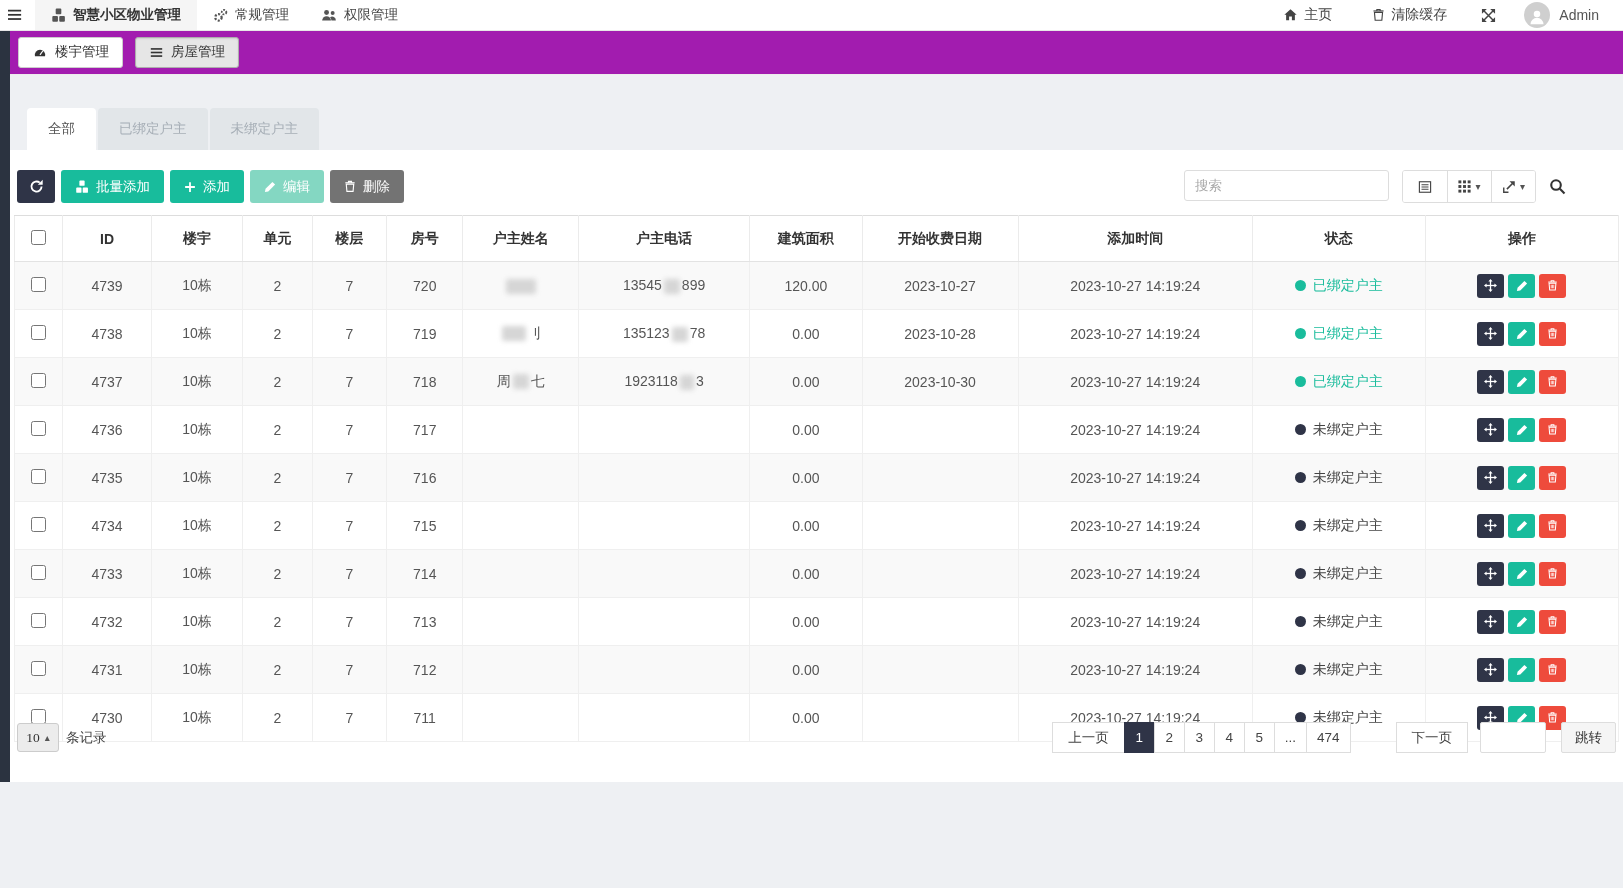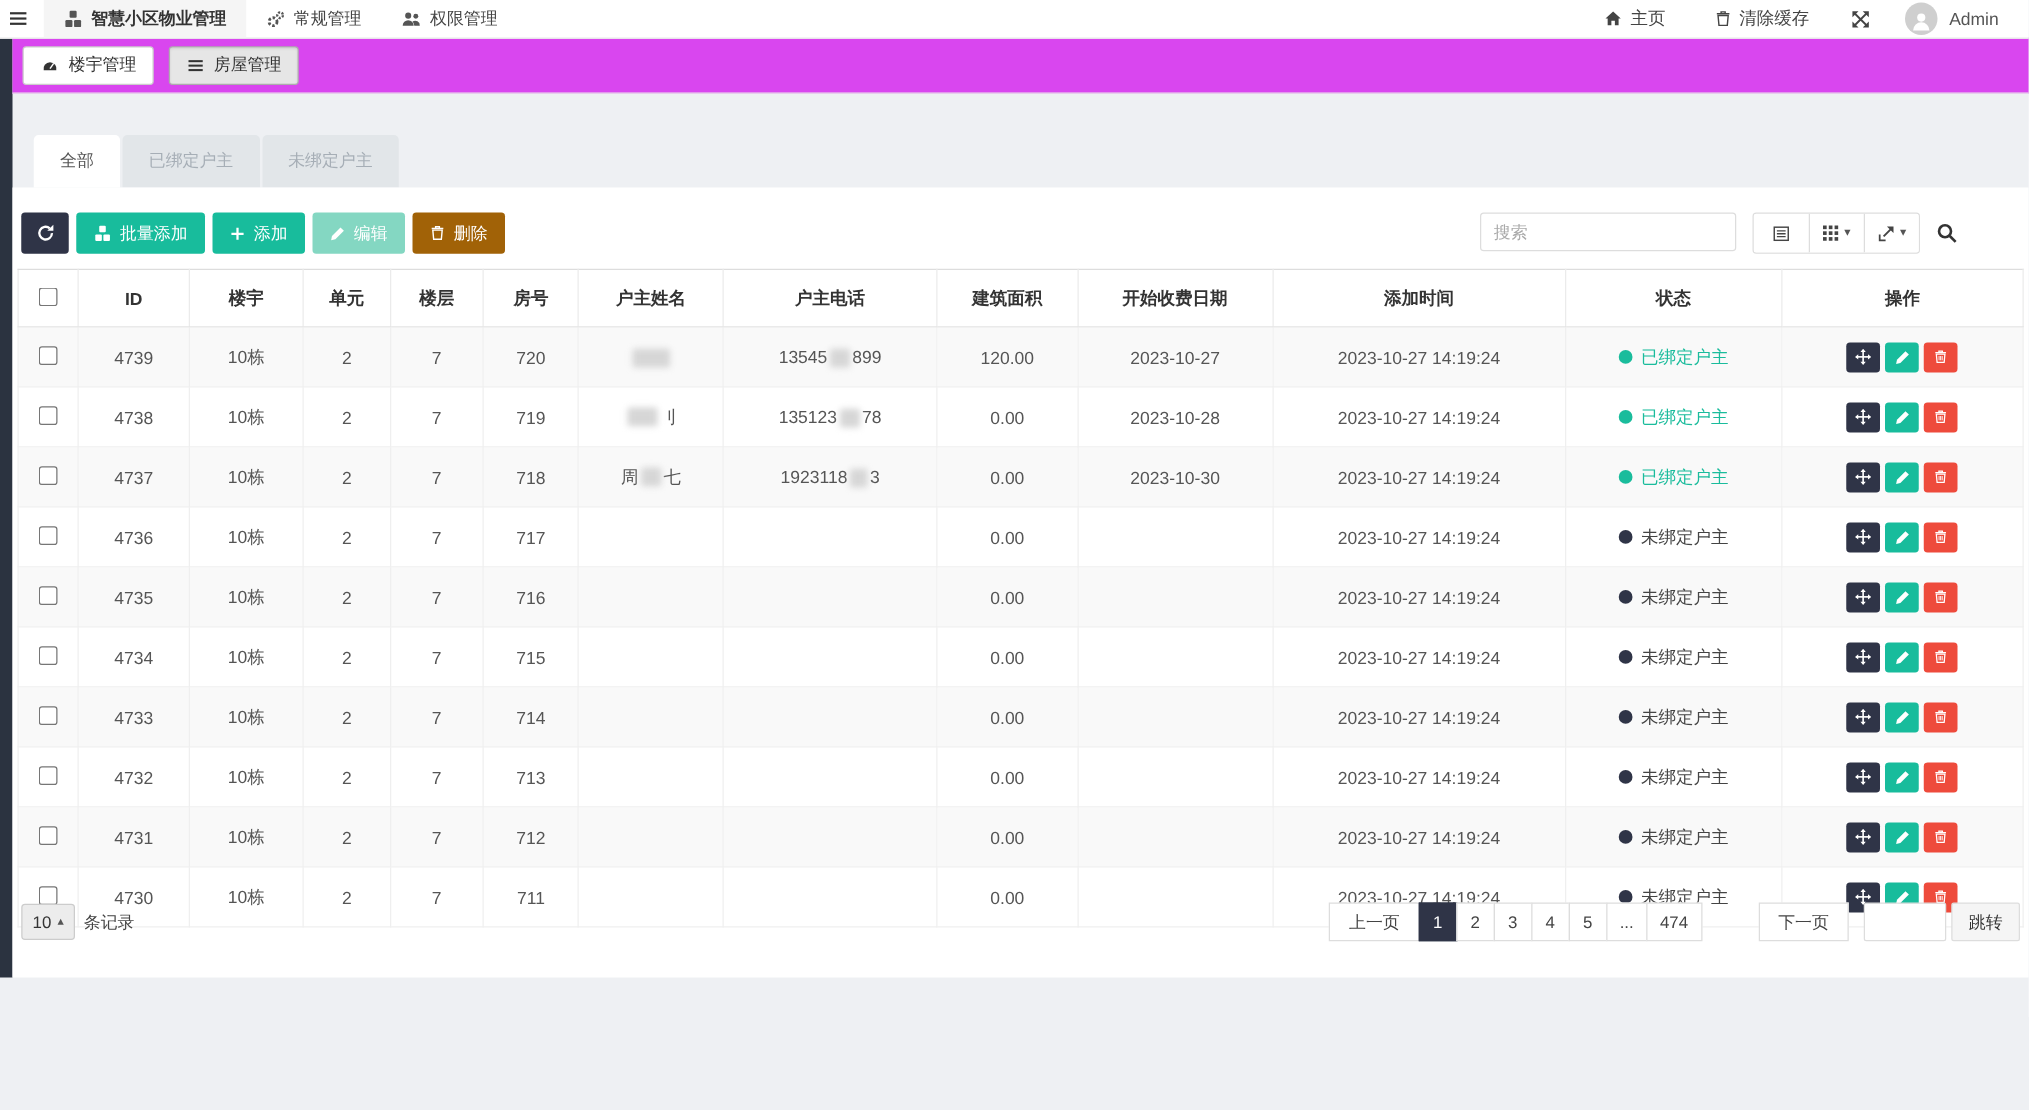--- a/index.html
+++ b/index.html
@@ -27,21 +27,21 @@
   .userbox{display:flex;align-items:center;gap:9px;}
   .avatar{width:26px;height:26px;border-radius:50%;background:#cfcfcf;display:flex;
     align-items:center;justify-content:center;overflow:hidden;}
   .avatar svg{margin-top:4px;}
   .username{font-size:14px;color:#555;}
 
   
   .sliver{position:absolute;top:30px;left:0;width:10px;height:752px;background:#2b3340;}
 
   
-  .subbar{position:absolute;top:30px;left:10px;right:0;height:44px;background:#d946ef;
+  .subbar{position:absolute;top:30px;left:10px;right:0;height:44px;background:#a21caf;
     border-bottom:1px solid #ececec;display:flex;align-items:center;gap:12px;padding-left:8px;}
   .btn-sub{display:inline-flex;align-items:center;gap:7px;height:31px;padding:0 13px;
     background:#fff;border:1px solid #ccc;border-radius:3px;color:#333;font-size:13.5px;}
   .btn-sub.active{background:#e6e6e6;border-color:#adadad;box-shadow:inset 0 1px 2px rgba(0,0,0,.1);}
 
   
   .tabsrow{position:absolute;top:108px;left:27px;display:flex;gap:2px;}
   .tab{height:42px;padding:0 21px;display:flex;align-items:center;font-size:13.5px;
     border:none;border-radius:4px 4px 0 0;}
   .tab.active{background:#fff;color:#555;}
@@ -89,29 +89,29 @@
     display:inline-flex;align-items:center;justify-content:center;vertical-align:middle;}
   .act.move{background:#2f3447;}
   .act.edit{background:#18bc9c;}
   .act.del{background:#ee4b3c;}
 
   
   .pagerow{position:absolute;top:572px;left:7px;right:7px;height:31px;
     display:flex;align-items:center;font-size:13.5px;color:#444;}
   .pager-summary{display:flex;align-items:center;gap:7px;}
   .pagesize{height:29px;min-width:42px;border:1px solid #ccc;border-radius:3px;background:#ececec;
-    display:inline-flex;align-items:center;justify-content:center;gap:5px;color:#333;padding:0 8px;font-size:13.5px;}
+    display:inline-flex;align-items:center;justify-content:center;gap:5px;color:#333;padding:0 8px;font-size:13.5px;font-family:Liberation Serif, serif;}
   .pager-right{margin-left:auto;display:flex;align-items:center;}
   .page-btns{display:flex;}
   .page-btn{min-width:31px;height:31px;border:1px solid #ddd;background:#fff;color:#444;
     font-size:13.5px;padding:0 10px;margin-left:-1px;display:flex;align-items:center;justify-content:center;}
   .page-btn.wide{padding:0 15px;margin-left:45px;}
   .page-btn.active{background:#2f3447;border-color:#2f3447;color:#fff;}
   .jump-input{width:52px;height:29px;border:1px solid #ddd;border-radius:2px;margin-left:12px;outline:none;padding:0 6px;}
-  .jump-btn{height:31px;padding:0 13px;margin-left:4px;background:#f5f5f5;border:1px solid #ddd;
+  .jump-btn{height:31px;padding:0 13px;margin-left:15px;background:#f5f5f5;border:1px solid #ddd;
     border-radius:2px;color:#333;font-size:13.5px;}
 </style>
 </head>
 <body>
 
 <div class="topbar">
   <button class="hamburger">
     <span>
       <svg viewBox="0 0 16 16" width="16" height="14" fill="currentColor">
         <rect y="2" width="15" height="2"></rect>
@@ -253,21 +253,21 @@
       <span>添加</span>
     </button>
     <button class="btn btn-green muted">
       <span>
         <svg viewBox="0 0 16 16" width="12" height="12" fill="currentColor">
           <path d="M11.2 1.2 14.8 4.8 5.7 13.9 1.2 14.8 2.1 10.3z"></path>
         </svg>
       </span>
       <span>编辑</span>
     </button>
-    <button class="btn btn-red muted" style="background:#a16207;">
+    <button class="btn btn-red muted" style="background:#737373;">
       <span>
         <svg viewBox="0 0 16 16" width="12" height="13" fill="none" stroke="currentColor" stroke-width="1.5">
           <path d="M3 4.8h10l-.9 9.7H3.9z"></path>
             <path d="M1.8 3h12.4"></path>
             <path d="M6 3V1.2h4V3"></path>
         </svg>
       </span>
       <span>删除</span>
     </button>
 

